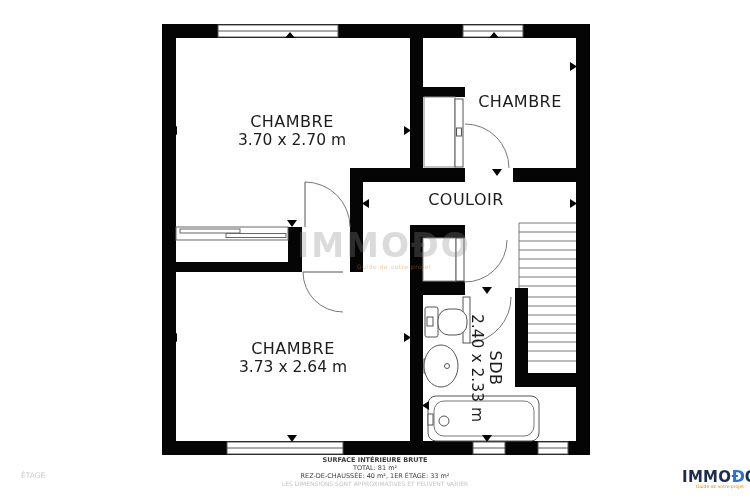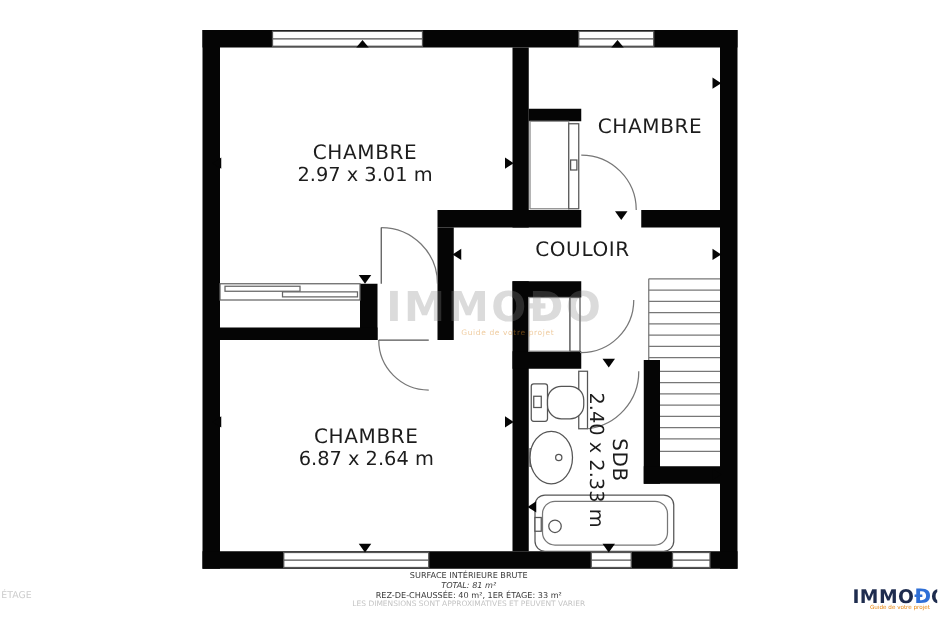--- a/index.html
+++ b/index.html
@@ -4,32 +4,32 @@
 <style>
   html,body{margin:0;padding:0;background:#fff;}
   #stage{position:relative;width:750px;height:500px;background:#ffffff;overflow:hidden;
          font-family:"DejaVu Sans","Liberation Sans",sans-serif;}
   #plan-svg{position:absolute;left:0;top:0;z-index:1;}
   .room-label{position:absolute;z-index:3;text-align:center;color:#1c1c1c;
               transform:translate(-50%,-50%);white-space:nowrap;}
   .room-label .rname{font-size:16px;letter-spacing:.5px;line-height:19px;}
   .room-label .rdims{font-size:15.5px;line-height:19px;}
   .room-label.rot{transform:translate(-50%,-50%) rotate(90deg);}
-  #watermark{position:absolute;z-index:2;left:309px;top:229px;width:200px;
+  #watermark{position:absolute;z-index:2;left:297px;top:229px;width:200px;
              font-size:33px;font-weight:bold;letter-spacing:2px;
              color:rgba(135,135,135,.30);line-height:34px;}
   #watermark .wm-tag{display:block;font-size:6px;font-weight:normal;letter-spacing:.5px;
              color:rgba(220,140,40,.45);margin-left:60px;line-height:7px;}
   #summary{position:absolute;z-index:3;left:375px;top:456px;transform:translateX(-50%);
            text-align:center;white-space:nowrap;}
-  #summary .s1{font-size:6.5px;color:#3c3c3c;line-height:8px;}
-  #summary .s2{font-size:6.5px;color:#3c3c3c;line-height:8px;font-style:italic;}
+  #summary .s1{font-size:6.5px;color:#3c3c3c;line-height:8px;font-weight:bold;}
+  #summary .s2{font-size:6.5px;color:#3c3c3c;line-height:8px;}
   #summary .s3{font-size:6.5px;color:#3c3c3c;line-height:8px;}
   #summary .s4{font-size:6px;color:#c4c4c4;line-height:8px;}
-  #floor-label{position:absolute;z-index:3;left:1px;top:471px;font-size:7.5px;color:#cccccc;}
+  #floor-label{position:absolute;z-index:3;left:1px;top:471px;font-size:7.5px;color:#cccccc;padding-left:20px;}
   #logo{position:absolute;z-index:3;right:-10px;top:467px;width:78px;white-space:nowrap;}
   #logo .l-dark{font-size:15px;font-weight:bold;color:#1e2c4e;letter-spacing:.3px;}
   #logo .l-accent{font-size:16px;font-weight:bold;color:#2f6fd6;}
   #logo .l-tag{display:block;font-size:4.5px;color:#e8860c;margin-top:-2px;margin-left:14px;}
 </style>
 </head>
 <body>
 
 <div id="stage">
 
@@ -172,31 +172,31 @@
     </g>
   </svg>
 
   <div id="watermark">
     <span>IMMOĐO</span>
     <span class="wm-tag">Guide de votre projet</span>
   </div>
 
   <div class="room-label" style="left:292px;top:131px;">
     <div class="rname">CHAMBRE</div>
-    <div class="rdims">2.97 x 3.01 m</div>
+    <div class="rdims">3.70 x 2.70 m</div>
   </div>
   <div class="room-label" style="left:520px;top:101px;">
     <div class="rname">CHAMBRE</div>
   </div>
   <div class="room-label" style="left:466px;top:199px;">
     <div class="rname">COULOIR</div>
   </div>
   <div class="room-label" style="left:293px;top:358px;">
     <div class="rname">CHAMBRE</div>
-    <div class="rdims">6.87 x 2.64 m</div>
+    <div class="rdims">3.73 x 2.64 m</div>
   </div>
   <div class="room-label rot" style="left:486px;top:368px;">
     <div class="rname">SDB</div>
     <div class="rdims">2.40 x 2.33 m</div>
   </div>
 
   <div id="summary">
     <div class="s1">SURFACE INTÉRIEURE BRUTE</div>
     <div class="s2">TOTAL: 81 m²</div>
     <div class="s3">REZ-DE-CHAUSSÉE: 40 m², 1ER ÉTAGE: 33 m²</div>

